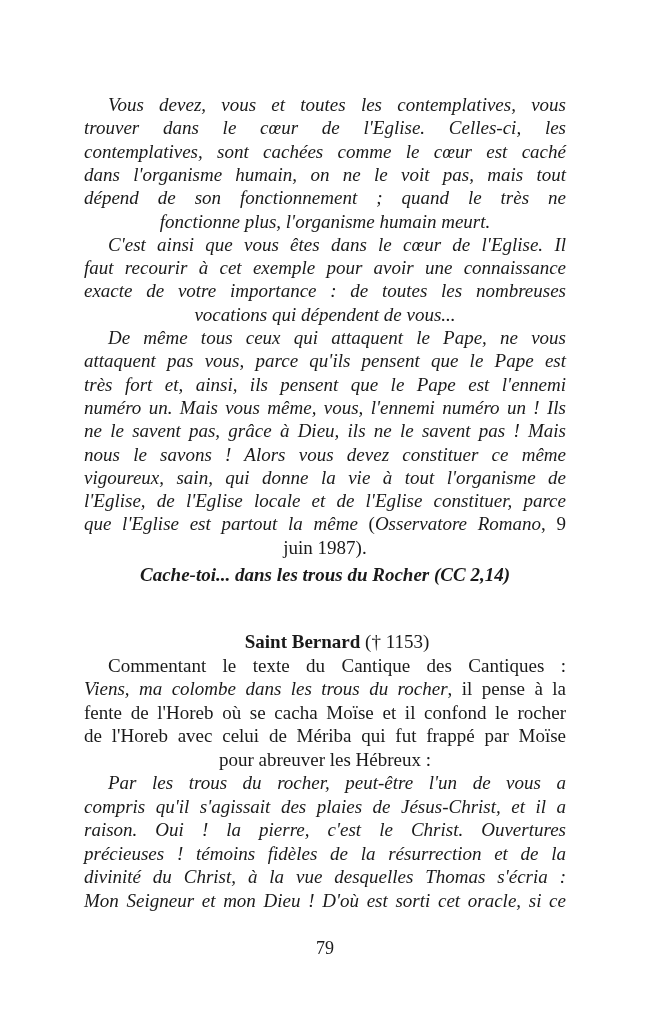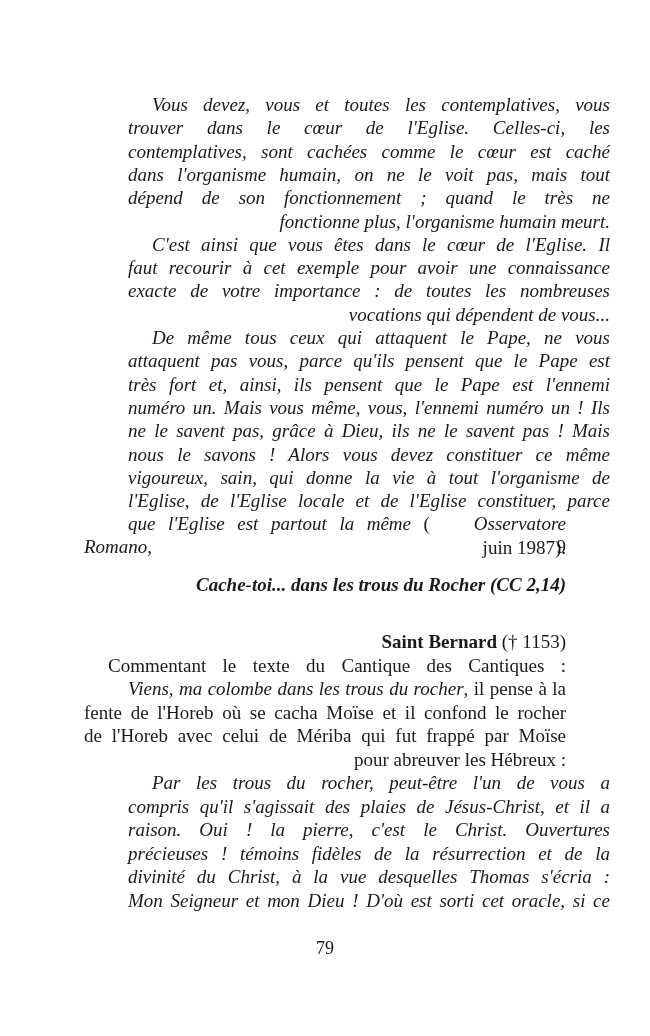--- a/index.html
+++ b/index.html
@@ -2,23 +2,23 @@
 <html><head>
 <meta charset="utf-8">
 <style>
   html, body { margin: 0; padding: 0; background: #ffffff; }
   body { width: 650px; height: 1036px; position: relative; overflow: hidden;
          font-family: "Liberation Serif", "DejaVu Serif", serif; color: #1a1a1a; }
   .page { position: absolute; left: 84px; top: 93px; width: 482px; }
   .line { position: absolute; left: 0; width: 482px; height: 23px; font-size: 19px; line-height: 23px;
           white-space: nowrap; }
   .just { text-align: justify; text-align-last: justify; }
-  .left { text-align: right; }
+  .left { text-align: center; }
   .indent { padding-left: 24px; width: 458px; }
-  .it { font-style: italic; margin-left: 44px; }
+  .it { font-style: italic; }
   .heading { font-weight: bold; font-style: italic; }
   .bold { font-weight: bold; }
   .pagenum { position: absolute; top: 937px; left: 0; width: 650px; text-align: center;
              font-size: 18px; line-height: 22px; }
 </style>
 </head>
 <body>
 
 <div class="page">
 
@@ -38,21 +38,21 @@
   <div class="line just it" style="top: 256.3px; white-space: normal;">attaquent pas vous, parce qu'ils pensent que le Pape est</div>
   <div class="line just it" style="top: 279.6px; white-space: normal;">très fort et, ainsi, ils pensent que le Pape est l'ennemi</div>
   <div class="line just it" style="top: 302.9px; white-space: normal;">numéro un. Mais vous même, vous, l'ennemi numéro un ! Ils</div>
   <div class="line just it" style="top: 326.2px; white-space: normal;">ne le savent pas, grâce à Dieu, ils ne le savent pas ! Mais</div>
   <div class="line just it" style="top: 349.5px; white-space: normal;">nous le savons ! Alors vous devez constituer ce même</div>
   <div class="line just it" style="top: 372.8px; white-space: normal;">vigoureux, sain, qui donne la vie à tout l'organisme de</div>
   <div class="line just it" style="top: 396.1px; white-space: normal;">l'Eglise, de l'Eglise locale et de l'Eglise constituer, parce</div>
   <div class="line just" style="top: 419.4px; white-space: normal;"><span class="it">que l'Eglise est partout la même</span><span> (</span><span class="it">Osservatore Romano</span><span>, 9</span></div>
   <div class="line left" style="top:442.7px">juin 1987).</div>
 
-  <div class="line left heading" style="top:480px">Cache-toi... dans les trous du Rocher (CC 2,14)</div>
+  <div class="line left heading" style="top:470px">Cache-toi... dans les trous du Rocher (CC 2,14)</div>
 
   <div class="line left indent" style="top:537px"><span class="bold">Saint Bernard</span><span> († 1153)</span></div>
 
   <div class="line just indent" style="top: 560.5px; white-space: normal;">Commentant le texte du Cantique des Cantiques :</div>
   <div class="line just" style="top: 584px; white-space: normal;"><span class="it">Viens, ma colombe dans les trous du rocher</span><span>, il pense à la</span></div>
   <div class="line just" style="top: 607.5px; white-space: normal;">fente de l'Horeb où se cacha Moïse et il confond le rocher</div>
   <div class="line just" style="top: 631px; white-space: normal;">de l'Horeb avec celui de Mériba qui fut frappé par Moïse</div>
   <div class="line left" style="top:654.5px">pour abreuver les Hébreux :</div>
 
   <div class="line just indent it" style="top: 678px; white-space: normal;">Par les trous du rocher, peut-être l'un de vous a</div>

